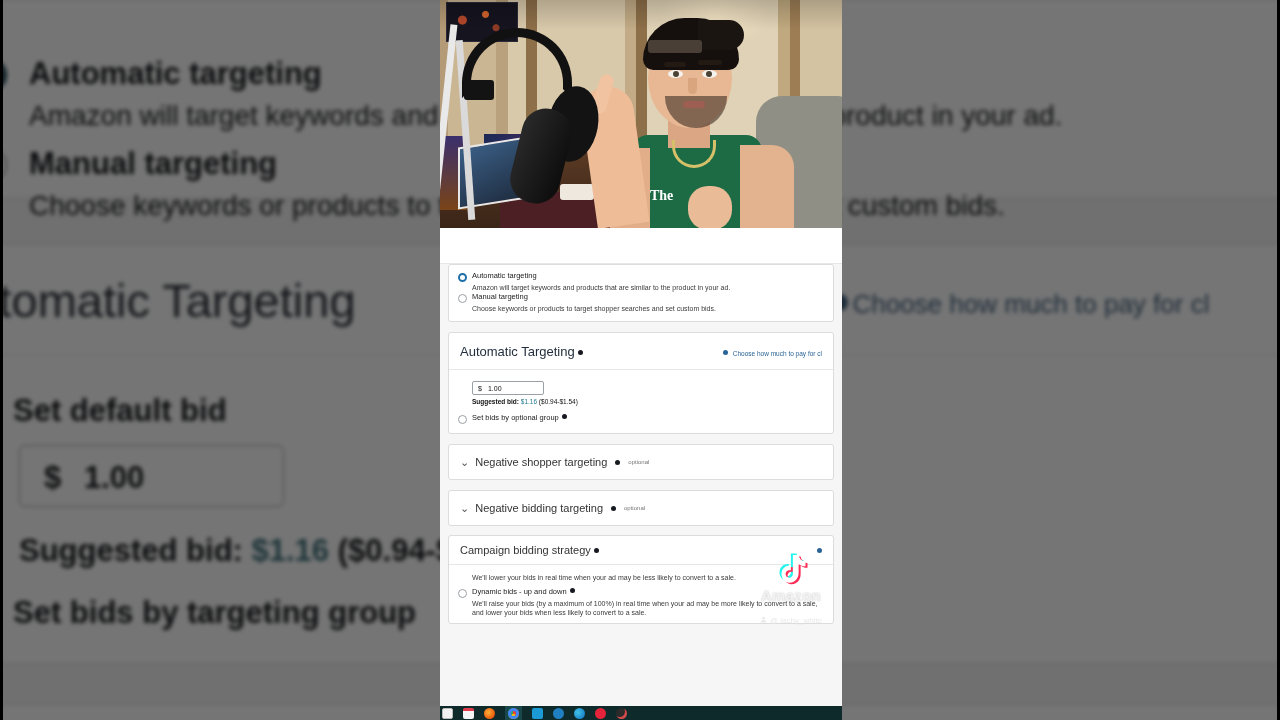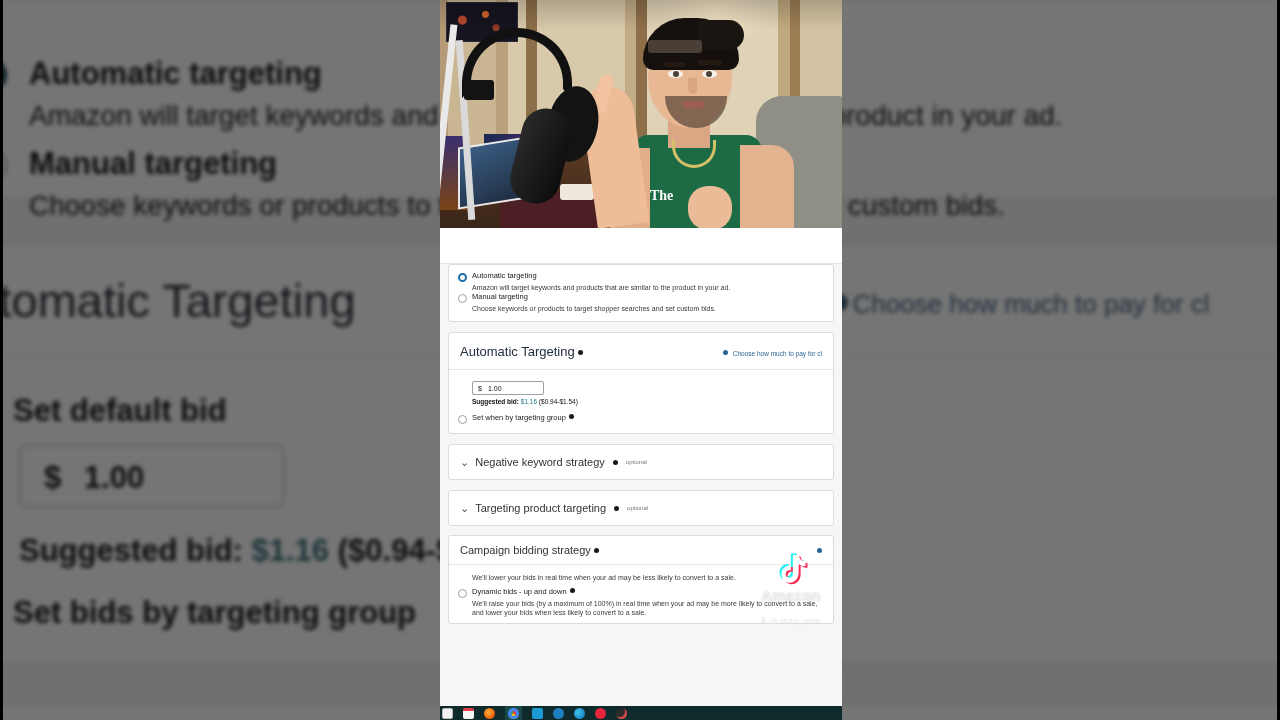--- a/index.html
+++ b/index.html
@@ -346,39 +346,39 @@
             <span>1.00</span>
           </div>
           <div class="sugg">
             <b>Suggested bid:</b>
             <span class="val">$1.16</span>
             <span>($0.94-$1.54)</span>
           </div>
           <div class="radio-row" style="margin-top:8px;">
             <span class="radio"></span>
             <span class="lbl">
-              <span>Set when by targeting group</span><span class="info-dot dark"></span>
+              <span>Set bids by optional group</span><span class="info-dot dark"></span>
             </span>
           </div>
         </div>
       </div>
 
       <div class="card" style="margin-top:10px;">
         <div class="collapse-row">
           <span class="chev">⌄</span>
-          <span class="collapse-title">Negative keyword strategy</span>
+          <span class="collapse-title">Negative shopper targeting</span>
           <span class="info-dot dark" style="margin-left:2px;"></span>
           <span class="optional">optional</span>
         </div>
       </div>
 
       <div class="card" style="margin-top:10px;">
         <div class="collapse-row">
           <span class="chev">⌄</span>
-          <span class="collapse-title">Targeting product targeting</span>
+          <span class="collapse-title">Negative bidding targeting</span>
           <span class="info-dot dark" style="margin-left:2px;"></span>
           <span class="optional">optional</span>
         </div>
       </div>
 
 
       <div class="card flush">
         <div class="bid-strategy-head">
           <span class="collapse-title">
             <span>Campaign bidding strategy</span><span class="info-dot dark"></span>

